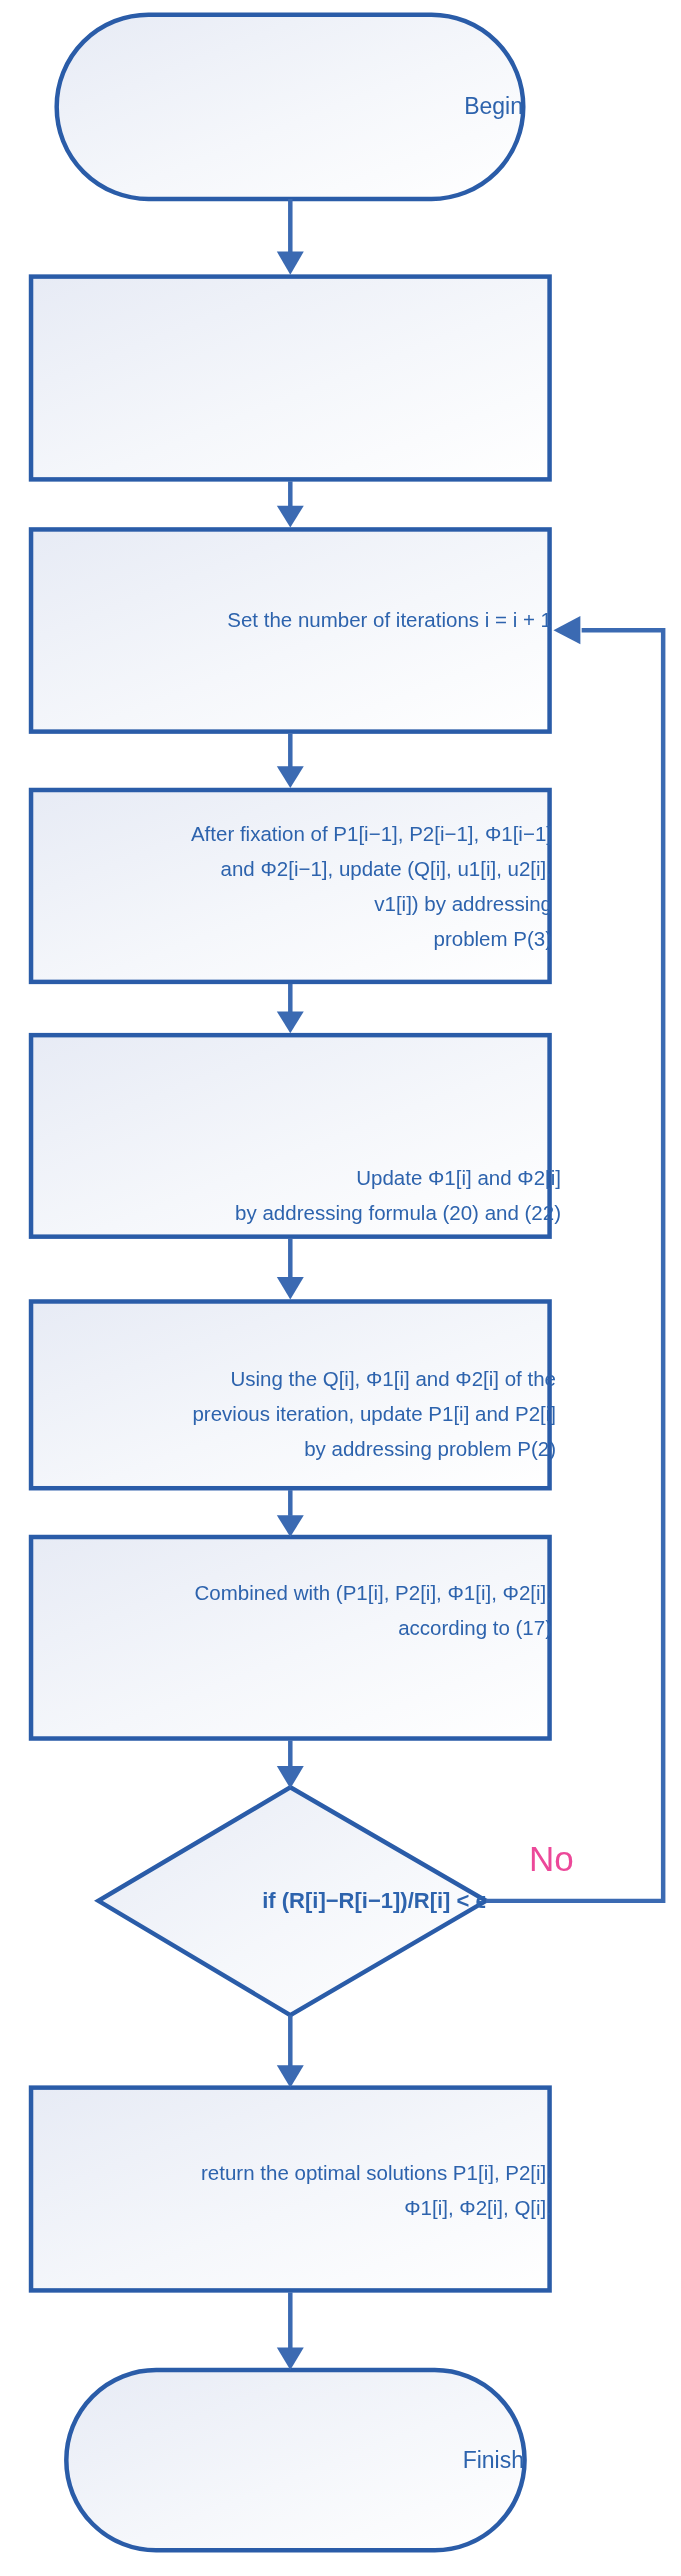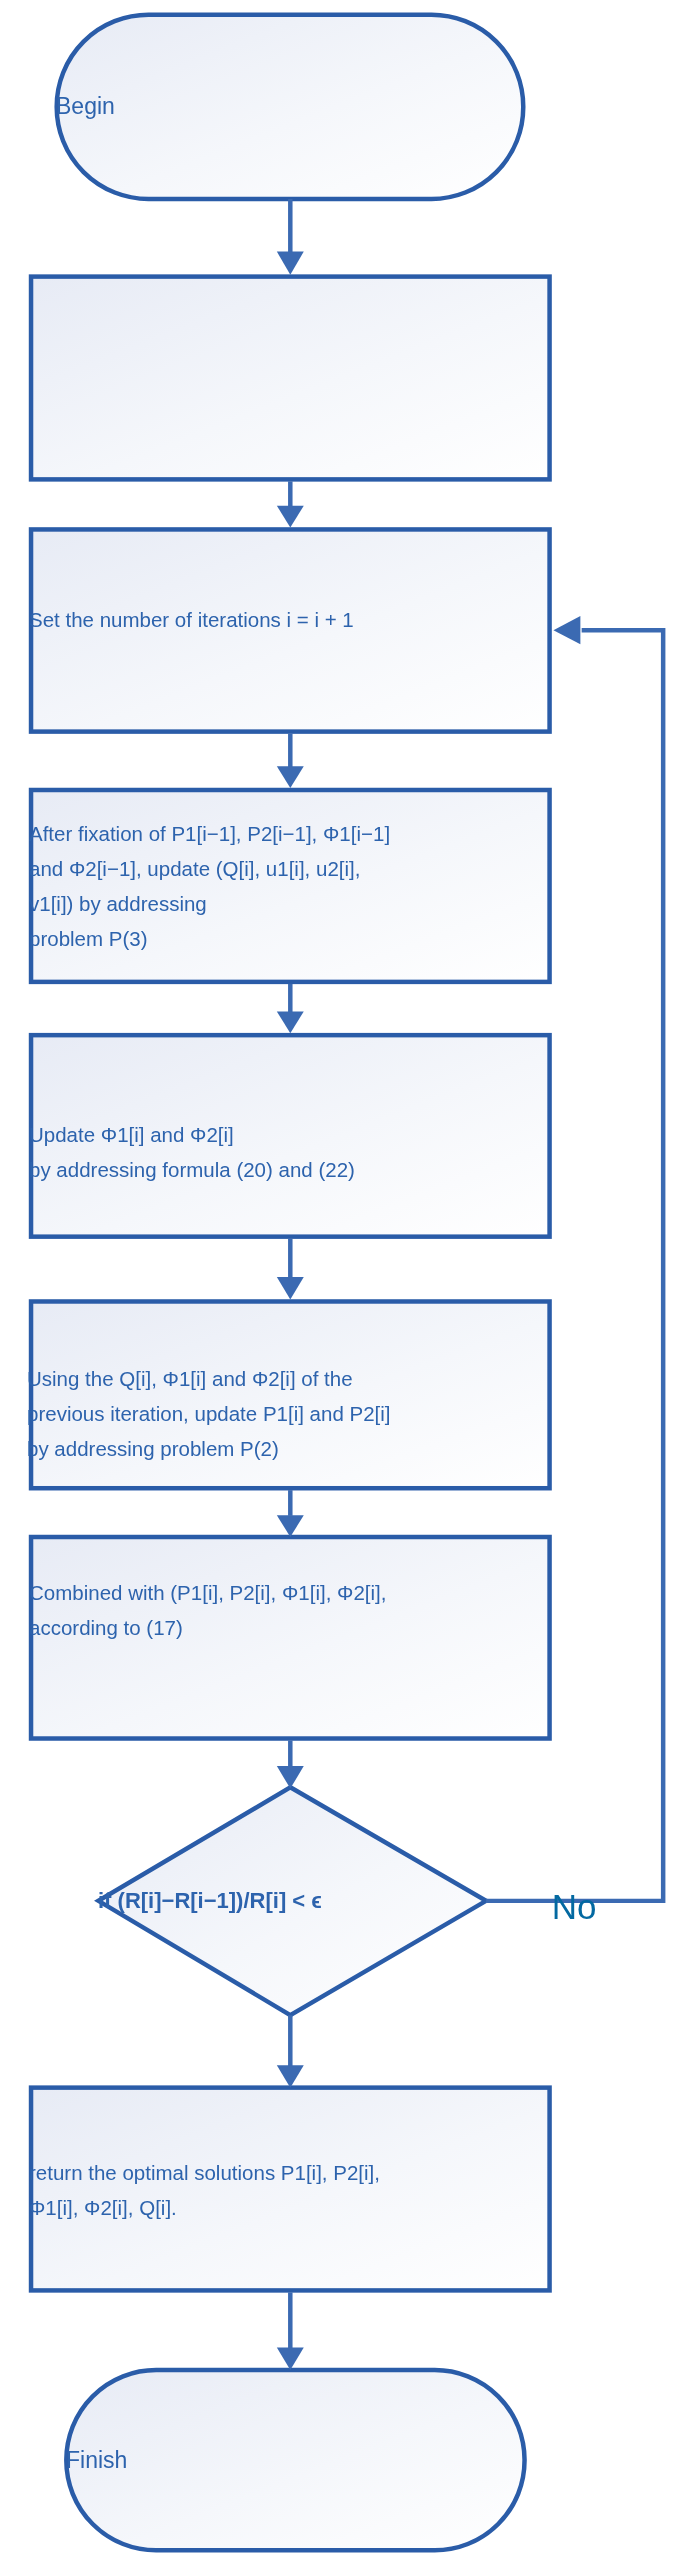--- a/index.html
+++ b/index.html
@@ -9,37 +9,35 @@
     height:2576px;
     background:#ffffff;
     font-family:"Liberation Sans", sans-serif;
     overflow:hidden;
   }
   #shapes{position:absolute;left:0;top:0;}
   .node{
     position:absolute;
     display:flex;
     flex-direction:column;
-    align-items:flex-start;
+    align-items:flex-end;
     justify-content:center;
     text-align:center;
     color:#2d63ad;
     font-size:20.5px;
     line-height:35px;
   }
   .node .ln{white-space:nowrap;}
   .terminator-text{font-size:23px;}
   .diamond-text{font-size:22px;line-height:28px;font-weight:bold;}
   .edge-label{
     position:absolute;
-    color:#0369a1;
+    color:#ec4899;
     font-size:35px;
     line-height:39px;
-    text-align:center;
-    margin-top:48px;
   }
 </style>
 </head>
 <body>
 
 <div id="canvas">
 
   <svg id="shapes" width="682" height="2576" viewBox="0 0 1062 4014">
     <defs>
       <linearGradient id="nodeFill" x1="0" y1="0" x2="1" y2="1">
@@ -116,26 +114,26 @@
     <div class="ln">Set the number of iterations i = i + 1</div>
   </div>
 
   <div class="node" style="left:29px;top:788px;width:523px;height:196px">
     <div class="ln">After fixation of P1[i−1], P2[i−1], Φ1[i−1]</div>
     <div class="ln">and Φ2[i−1], update (Q[i], u1[i], u2[i],</div>
     <div class="ln">v1[i]) by addressing</div>
     <div class="ln">problem P(3)</div>
   </div>
 
-  <div class="node" style="left:29px;top:1049px;width:532px;height:205px">
+  <div class="node" style="left:29px;top:1092px;width:532px;height:205px">
     <div class="ln">Update Φ1[i] and Φ2[i]</div>
     <div class="ln">by addressing formula (20) and (22)</div>
   </div>
 
-  <div class="node" style="left:27px;top:1300px;width:523px;height:227px">
+  <div class="node" style="left:33px;top:1300px;width:523px;height:227px">
     <div class="ln">Using the Q[i], Φ1[i] and Φ2[i] of the</div>
     <div class="ln">previous iteration, update P1[i] and P2[i]</div>
     <div class="ln">by addressing problem P(2)</div>
   </div>
 
   <div class="node" style="left:29px;top:1531px;width:523px;height:158px">
     <div class="ln">Combined with (P1[i], P2[i], Φ1[i], Φ2[i],</div>
     <div class="ln">according to (17)</div>
   </div>
 

